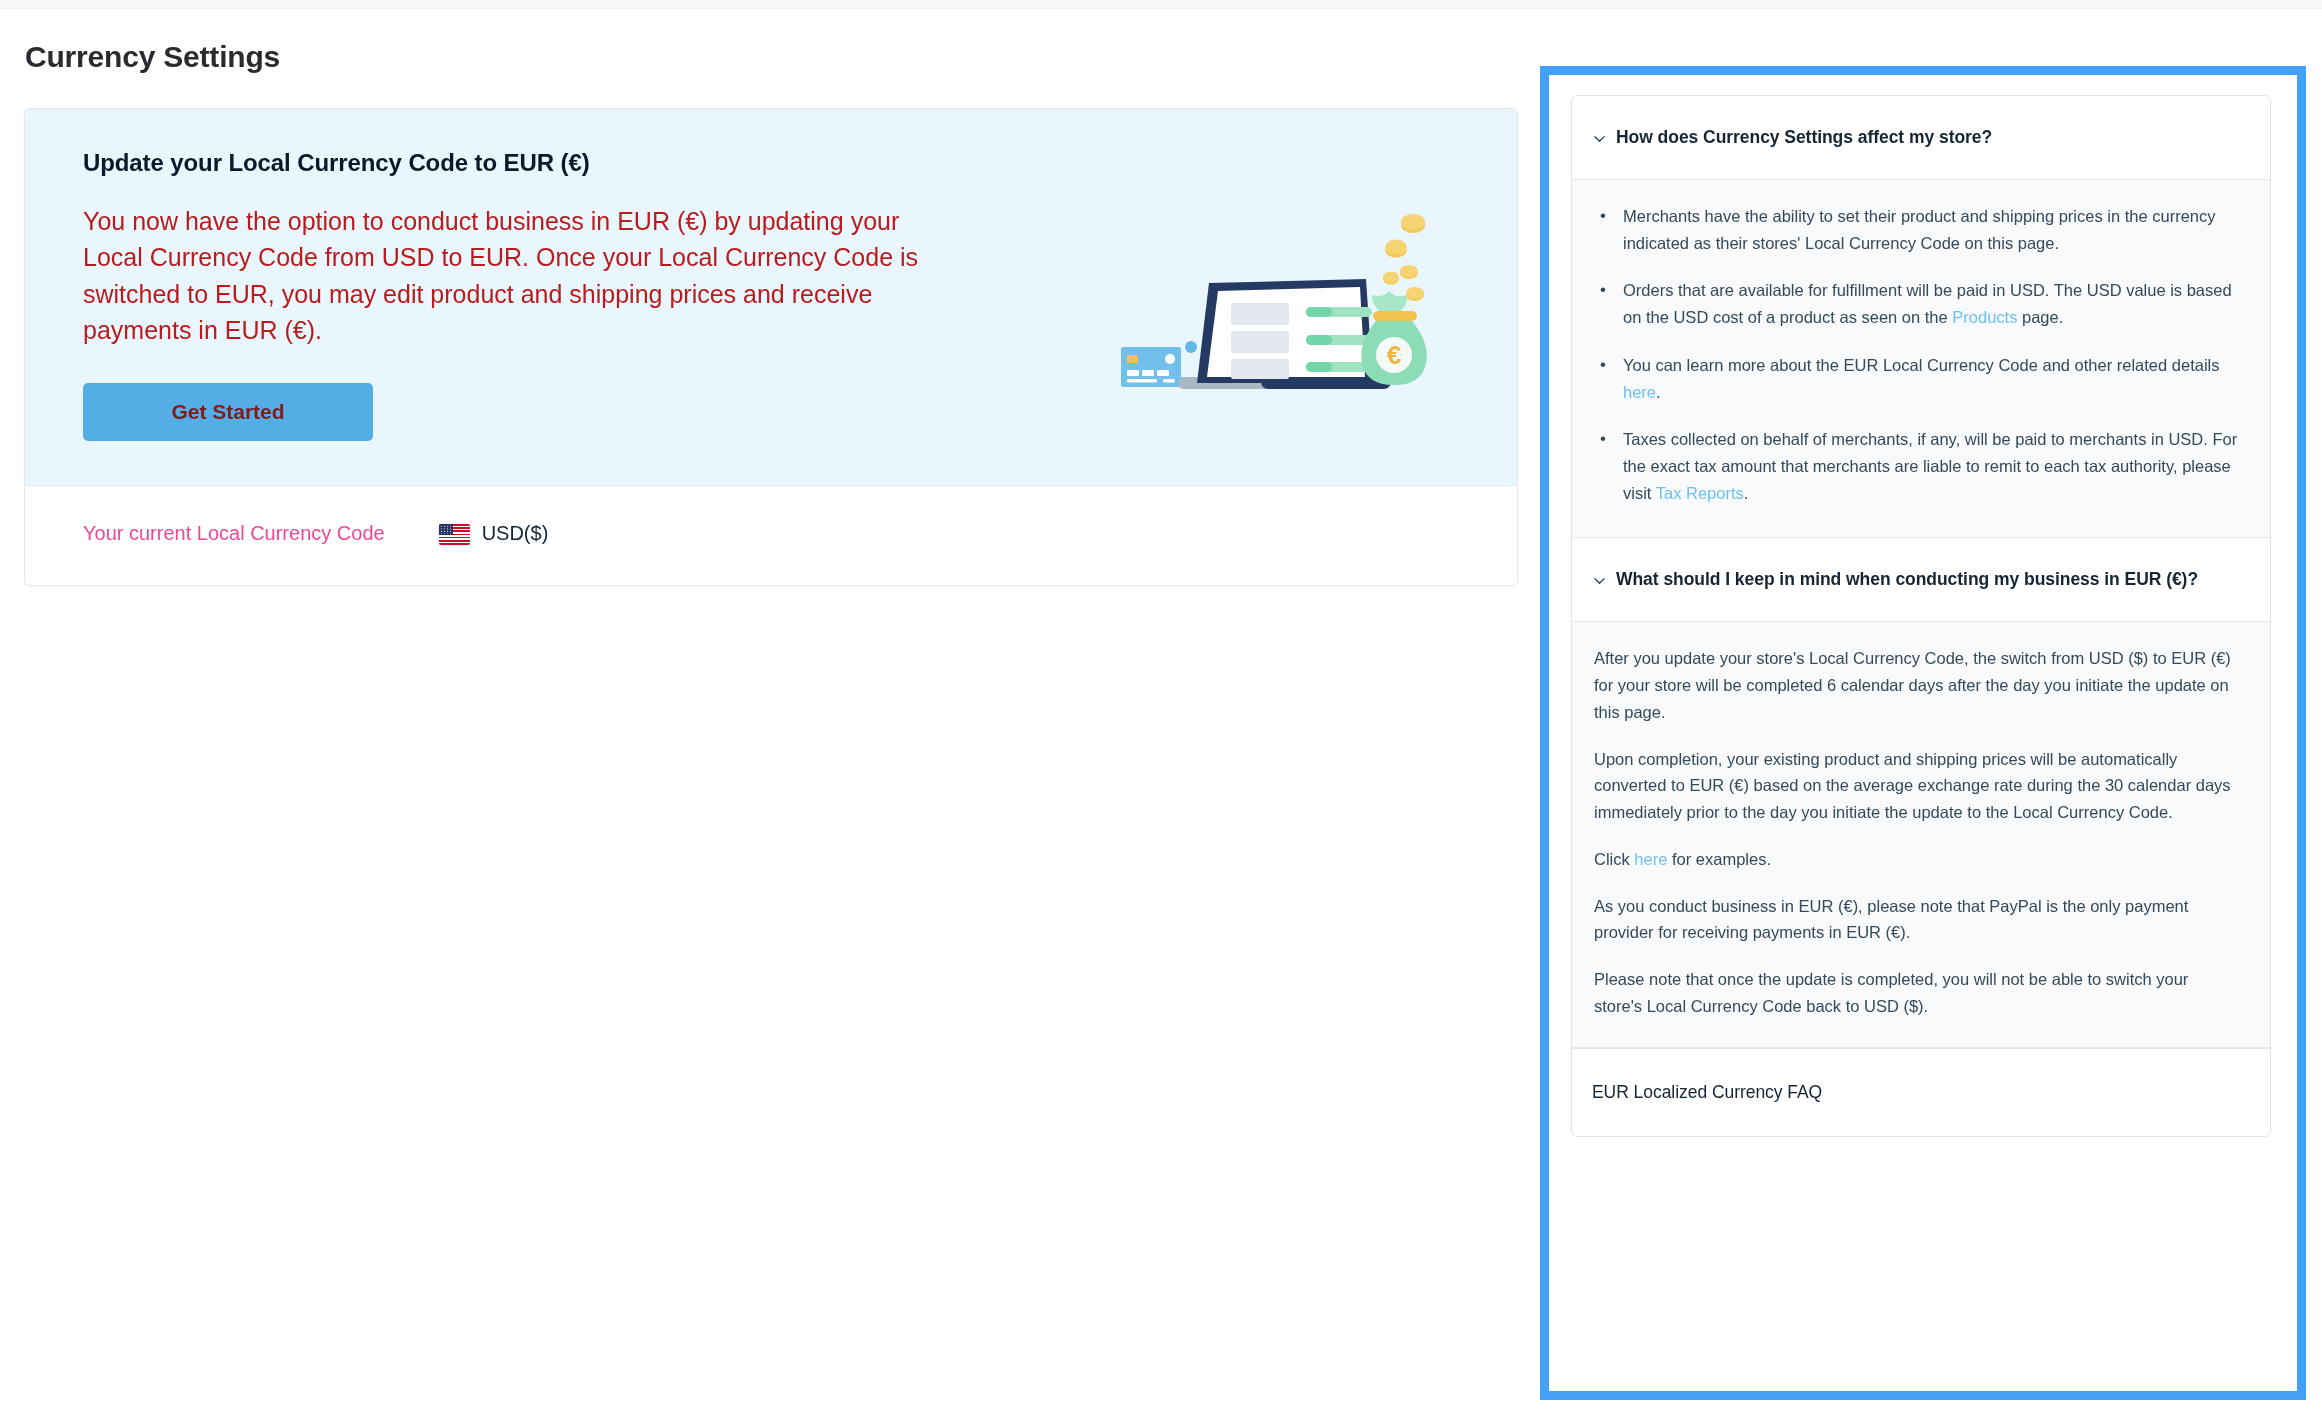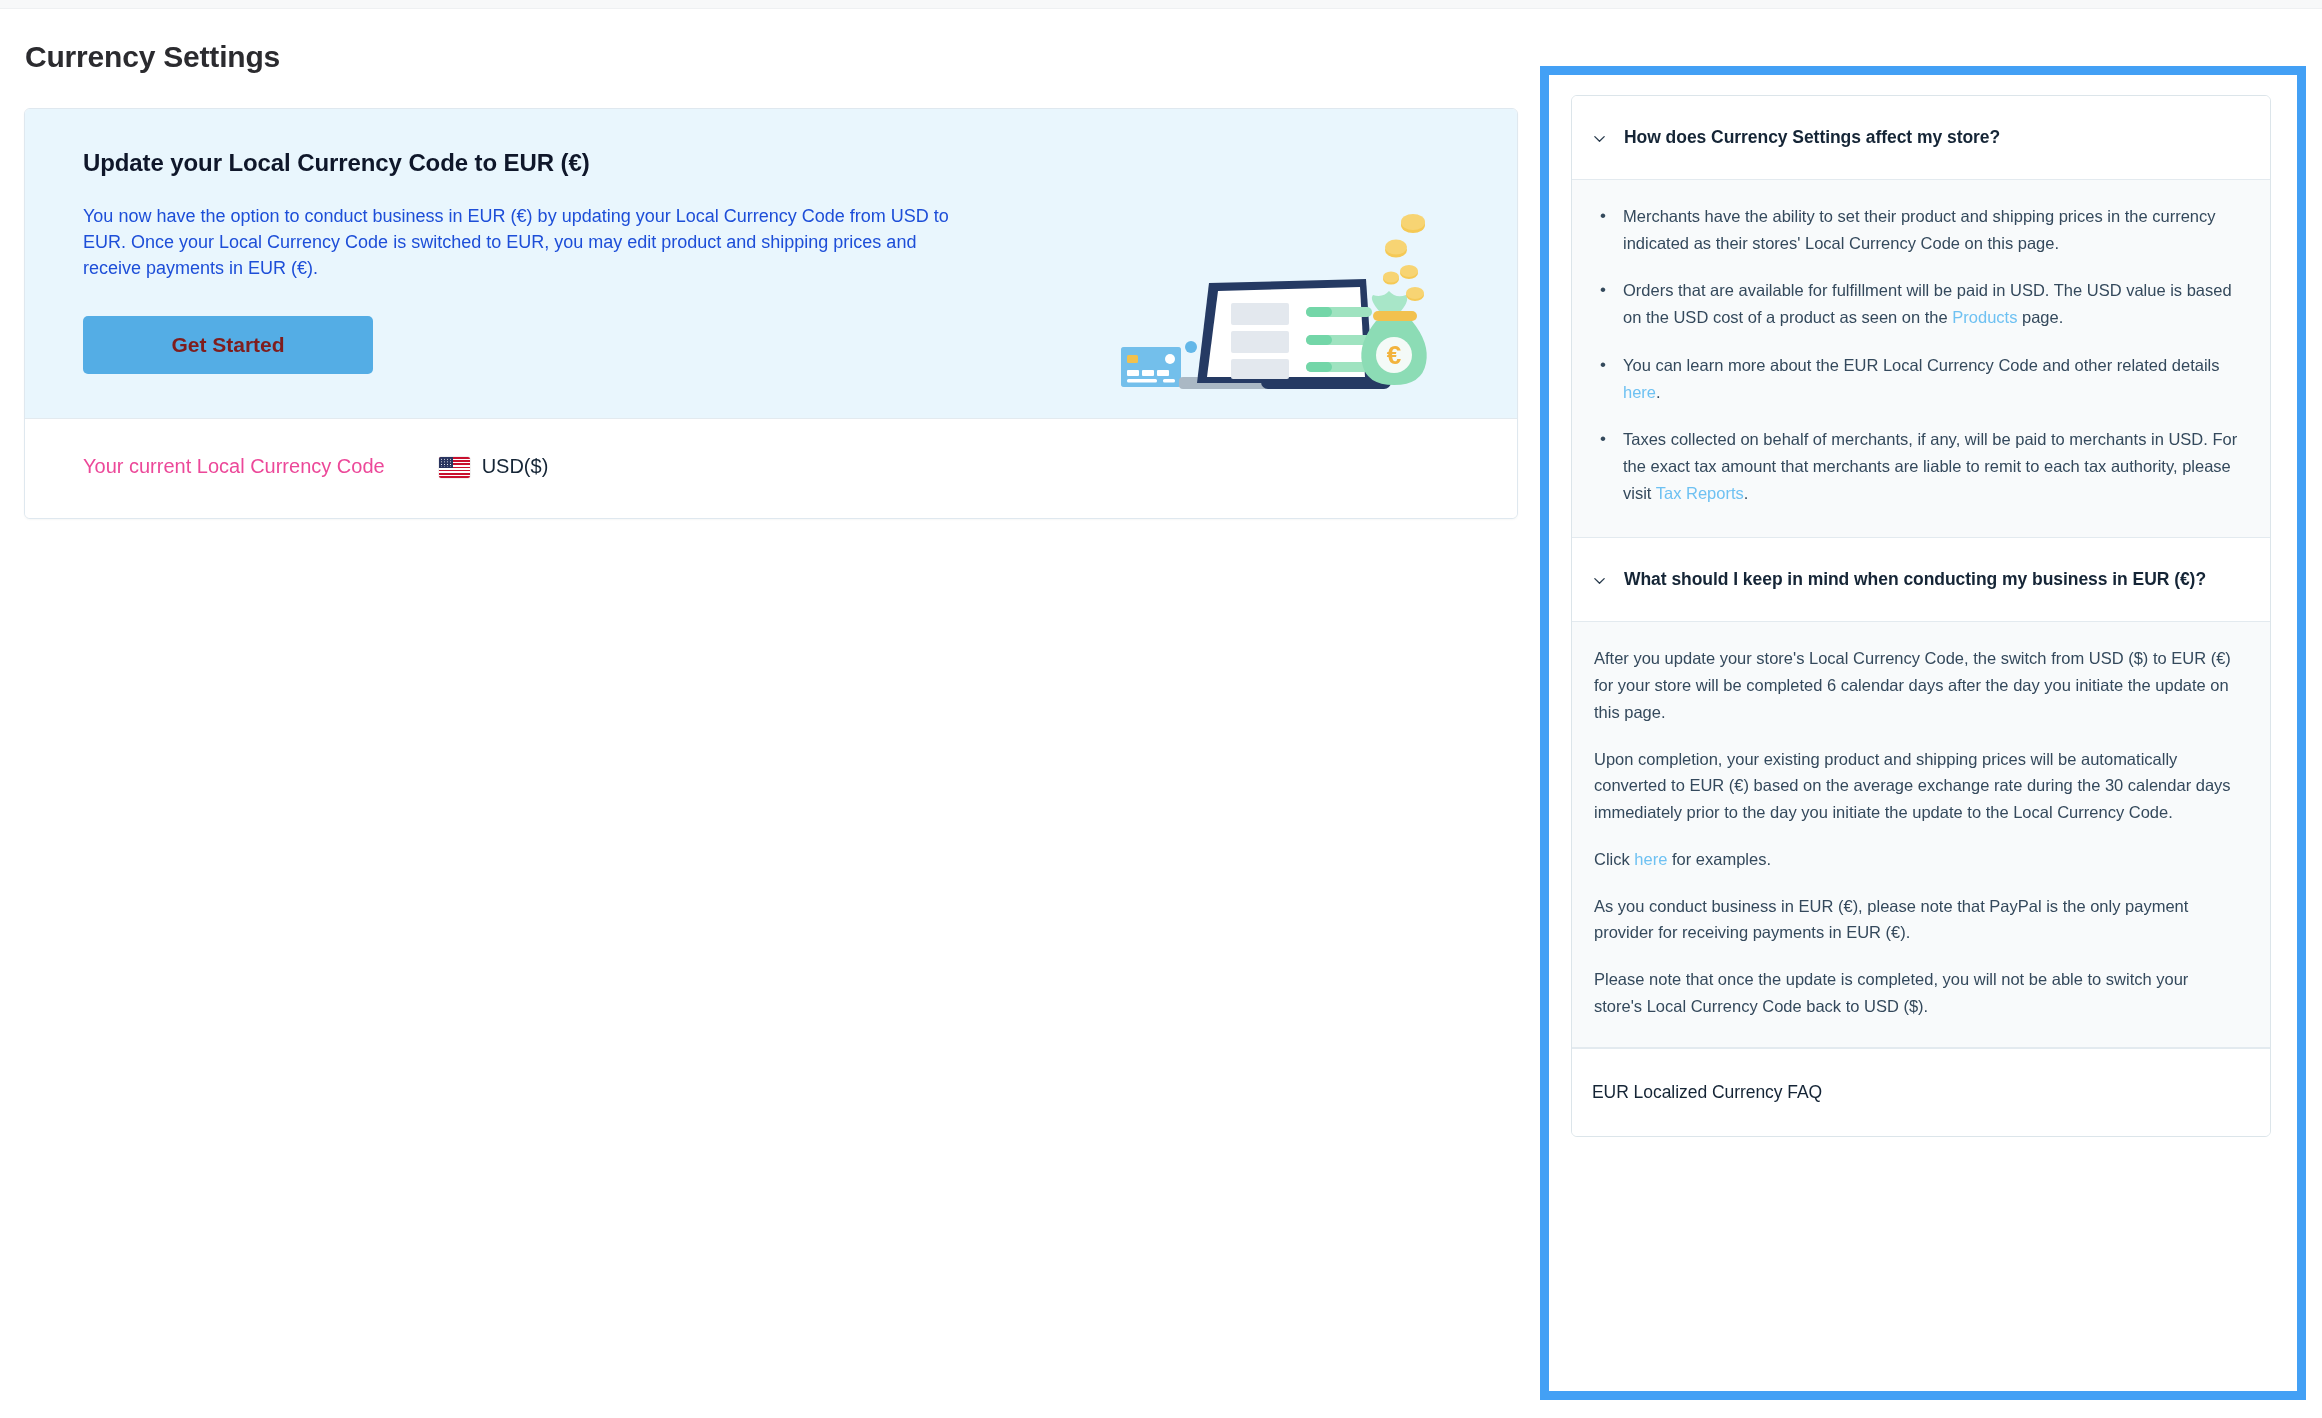--- a/index.html
+++ b/index.html
@@ -33,21 +33,21 @@
   }
   .promo-top {
     background: #e9f6fd; padding: 40px 40px 44px 40px;
     position: relative; min-height: 298px;
   }
   .promo-heading {
     font-size: 24px; font-weight: bold; color: #0f172a;
     margin: 0 0 26px 18px; letter-spacing: -0.1px;
   }
   .promo-body {
-    font-size: 18px; line-height: 1.45; color: #1d4ed8;
+    font-size: 25px; line-height: 1.45; color: #b91c1c;
     margin: 0 17px 0 18px; max-width: 880px;
   }
   .get-started-btn {
     margin: 35px 0 0 18px;
     display: inline-flex; align-items: center; justify-content: center;
     width: 290px; height: 58px;
     background: #54ade5; color: #7f1d1d;
     font-size: 21px; font-weight: bold;
     border: none; border-radius: 5px; cursor: pointer;
     font-family: "Liberation Sans", sans-serif;
@@ -98,21 +98,21 @@
   }
   .faq-card {
     position: absolute; left: 22px; top: 20px;
     width: 700px;
     border: 1px solid #dce5ea; border-radius: 6px;
     background: #ffffff; overflow: hidden;
   }
   .faq-header {
     background: #ffffff;
     padding: 31px 26px 31px 20px;
-    display: flex; align-items: center; gap: 17px;
+    display: flex; align-items: center; gap: 9px;
     cursor: pointer;
   }
   .chev {
     width: 15px; height: 15px; flex: none; position: relative; top: 1px;
   }
   .chev svg { display: block; }
   .faq-q {
     font-size: 17.5px; font-weight: bold; color: #152536;
     letter-spacing: -0.05px; line-height: 1.2;
   }

